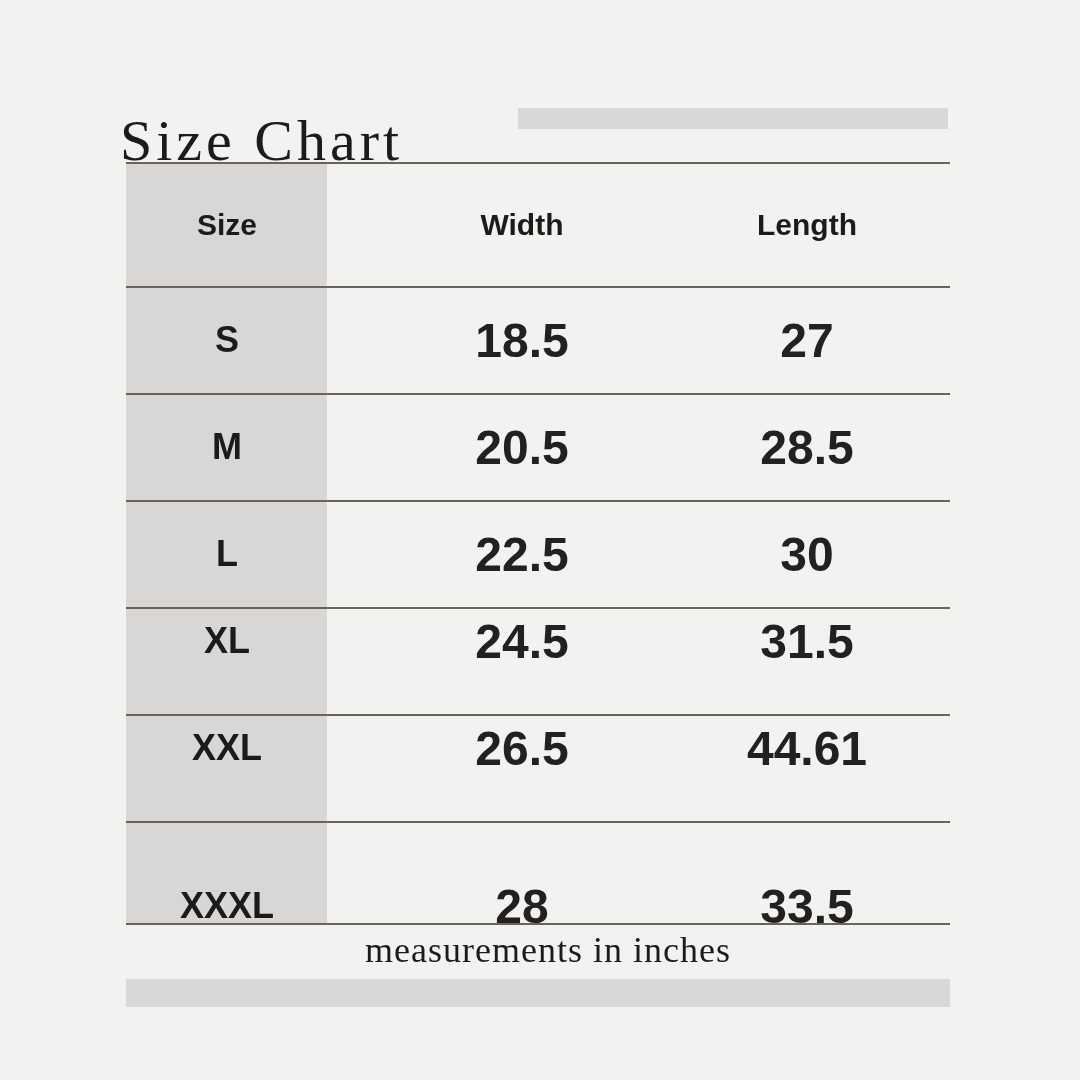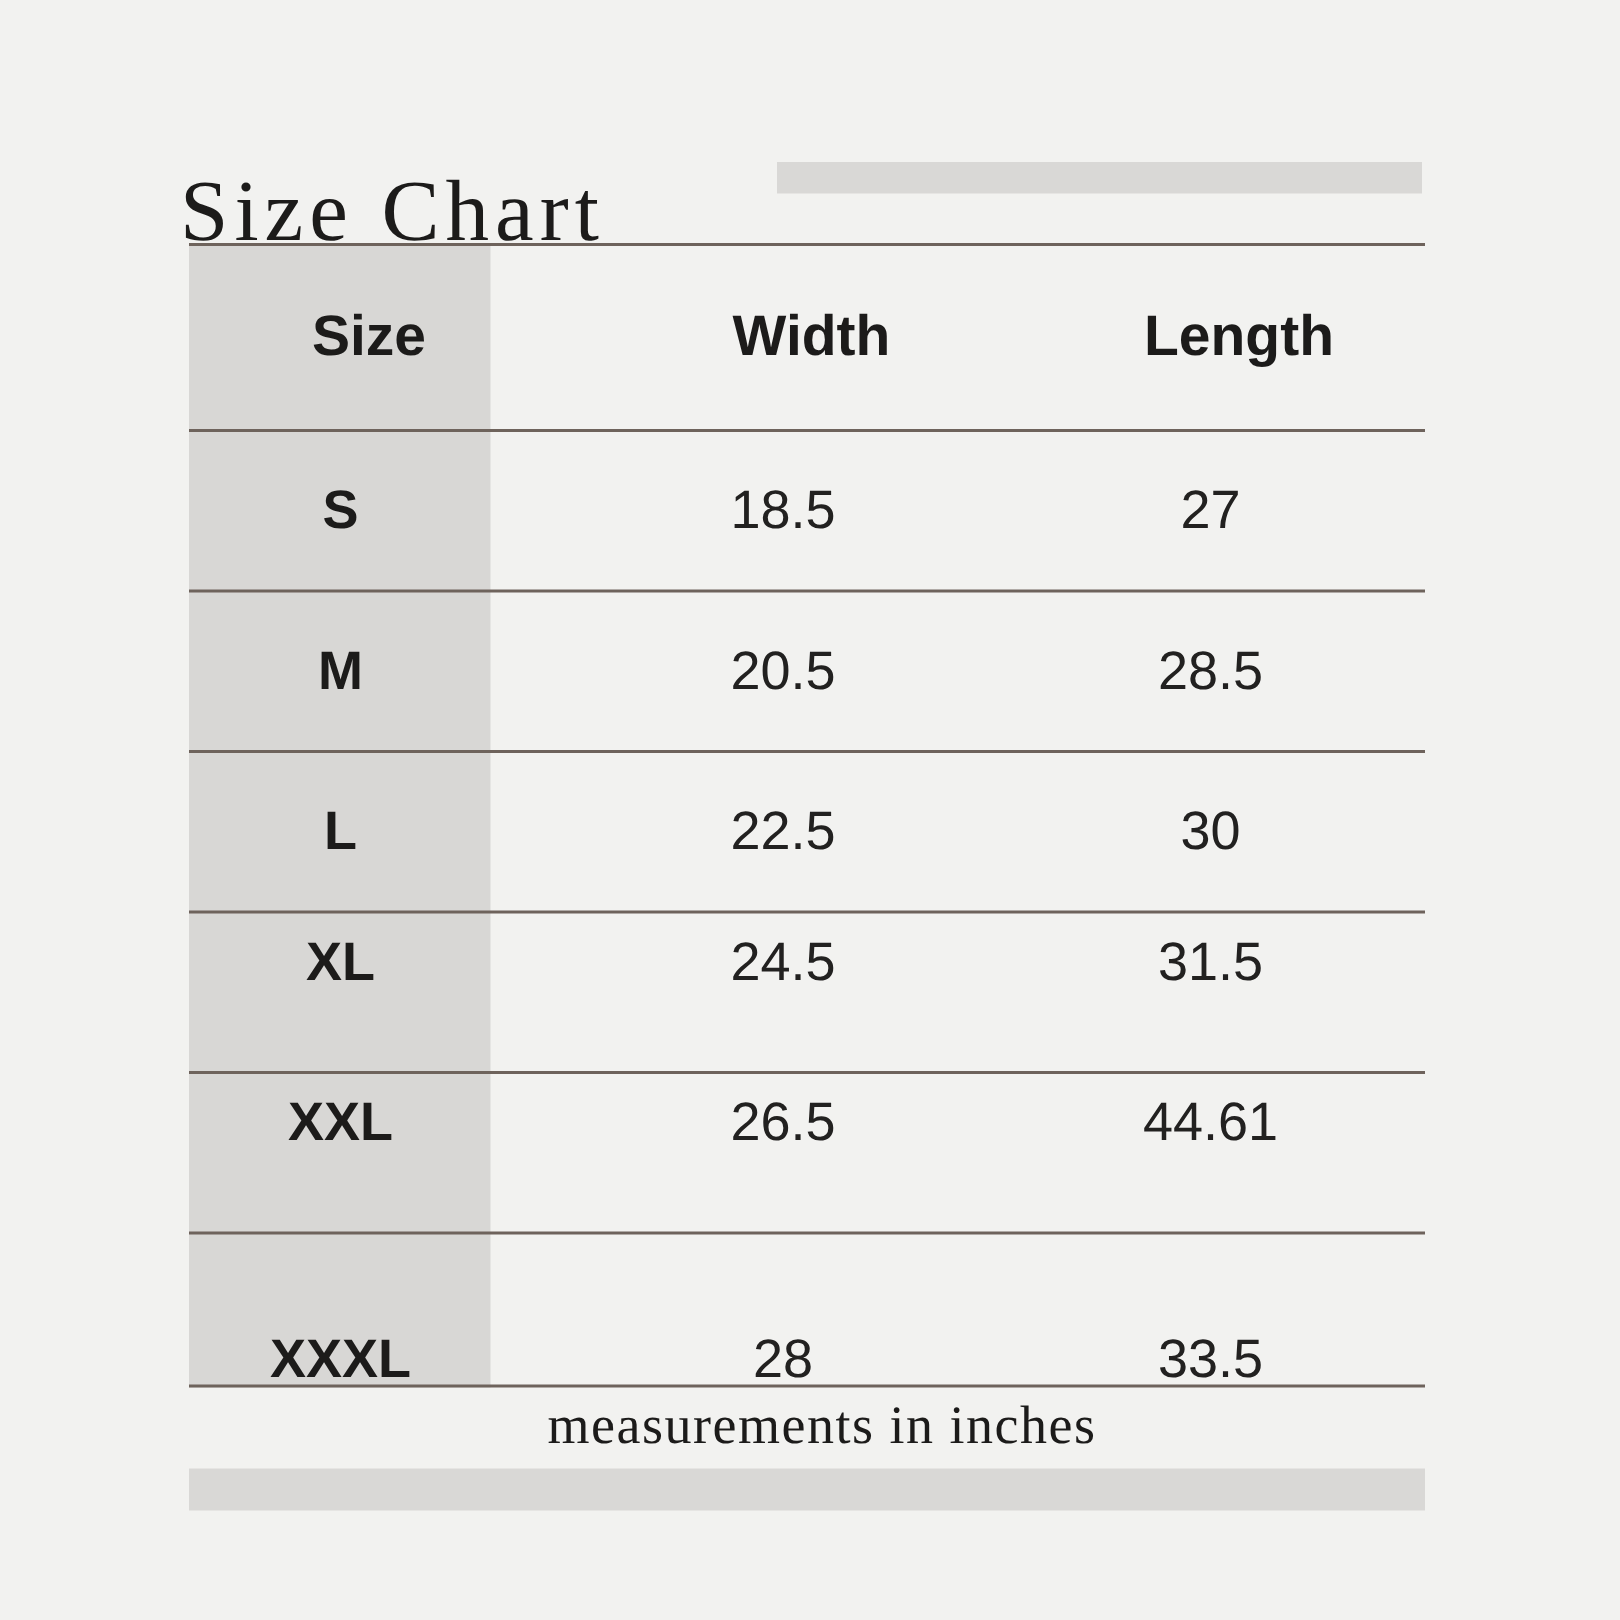--- a/index.html
+++ b/index.html
@@ -62,23 +62,23 @@
   .hline.l5{top:552px;}
   .hline.l6{top:659px;}
   .hline.l7{top:761px;}
 
   .cell{
     position:absolute;
     transform:translate(-50%,-50%);
     white-space:nowrap;
     color:var(--text_dark);
   }
-  .head{font-weight:700;font-size:38px;margin-left:19px;}
+  .head{font-weight:700;font-size:30px;}
   .size-label{font-weight:700;font-size:36px;}
-  .value{font-weight:400;font-size:36px;color:#222120;}
+  .value{font-weight:700;font-size:48px;color:#222120;}
 
   .c-size{left:101px;}
   .c-width{left:396px;}
   .c-length{left:681px;}
 
   .y-head{top:63px;}
   .y-r0{top:178px;}
   .y-r1{top:285px;}
   .y-r2{top:392px;}
   .y-r3{top:479px;}

